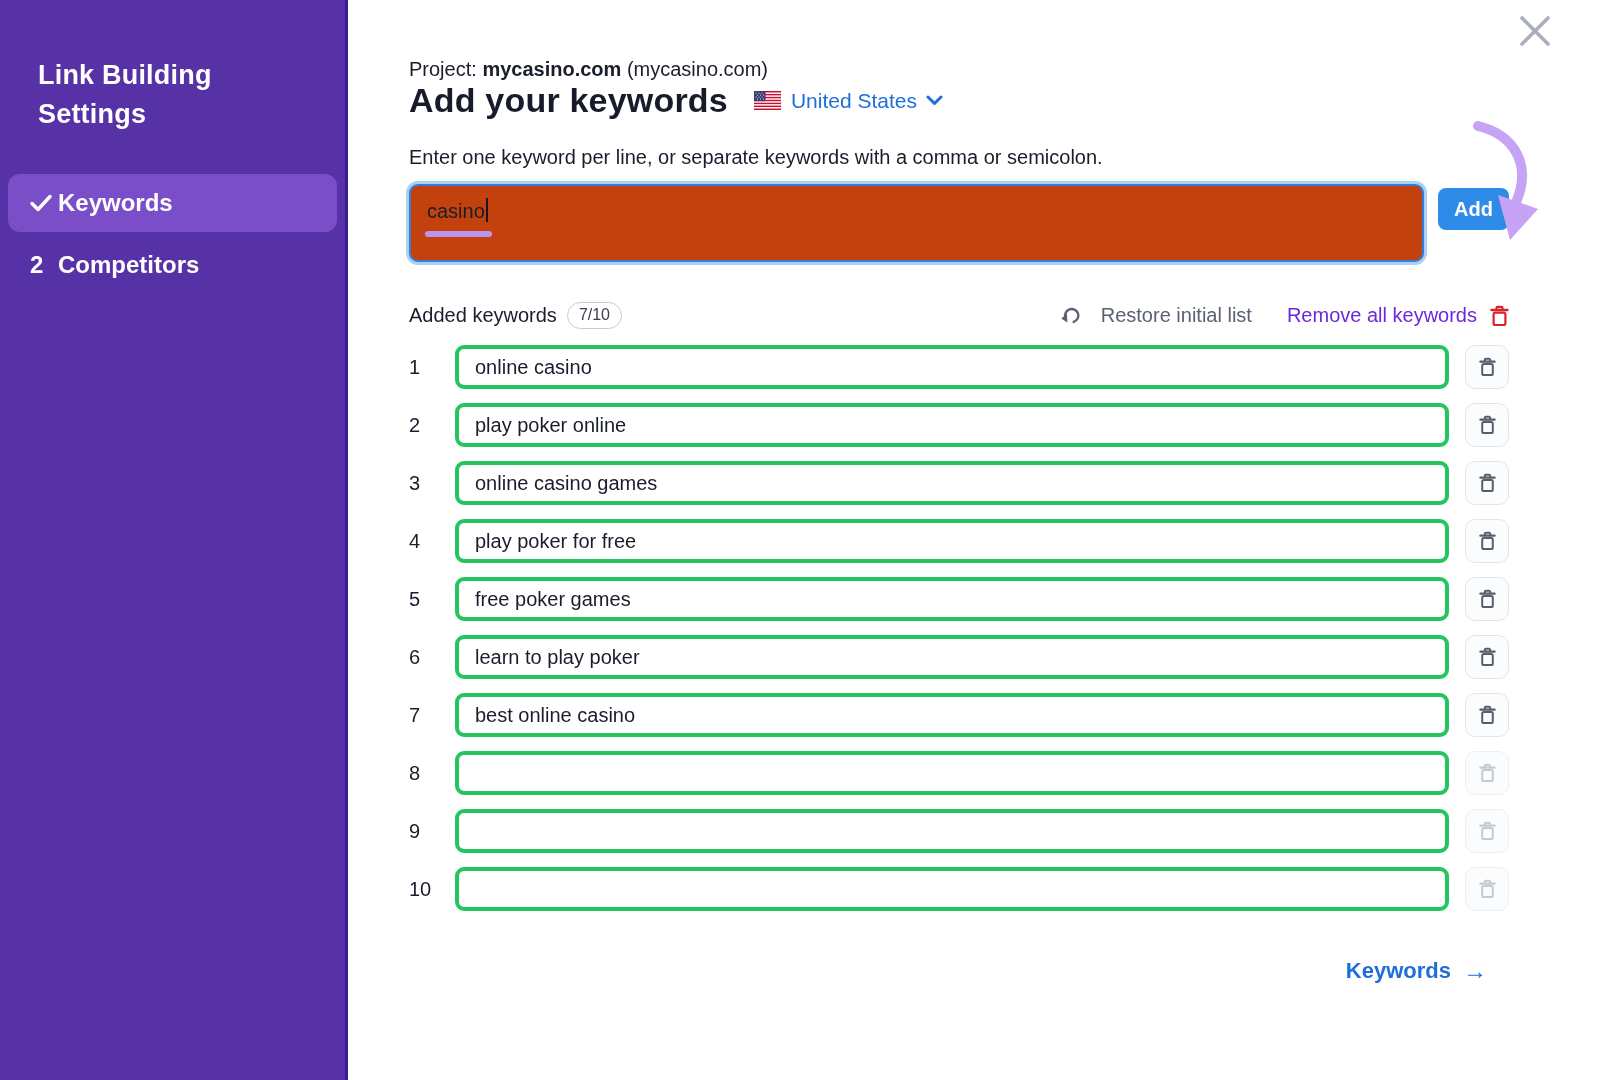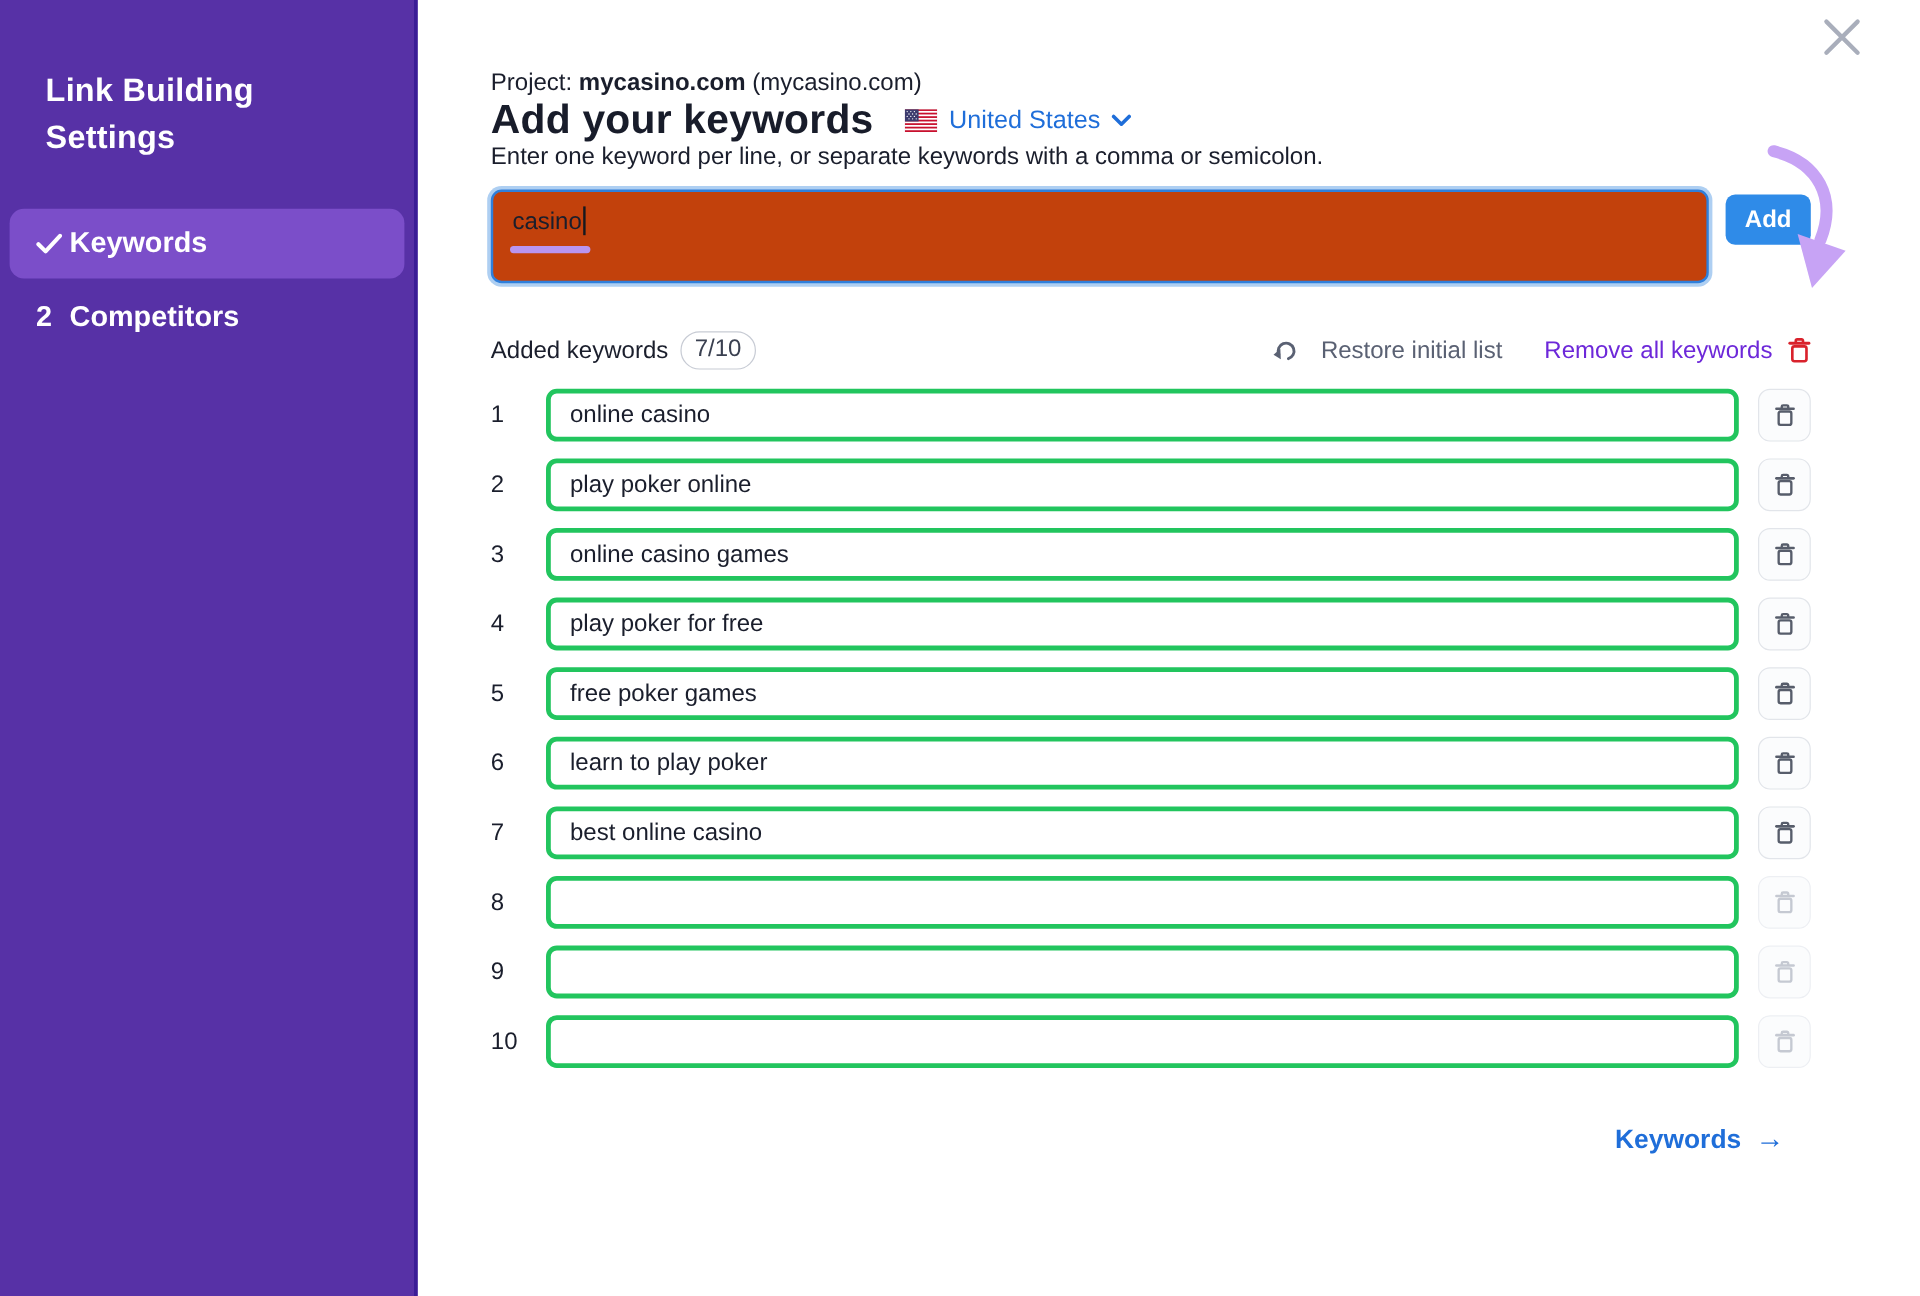--- a/index.html
+++ b/index.html
@@ -53,21 +53,21 @@
 
   .title-row { display: flex; align-items: center; }
   .page-title { font-size: 34px; font-weight: 700; color: #181c2a; letter-spacing: 0.2px; }
   .flag { margin-left: 26px; display: inline-flex; }
   .location {
     display: inline-flex; align-items: center; gap: 9px;
     margin-left: 10px; color: #1f6ed9; font-size: 21px;
     text-decoration: none; cursor: pointer;
   }
 
-  .instruction { font-size: 20px; color: #1a1e2c; }
+  .instruction { font-size: 20px; color: #1a1e2c; margin-top: 26px; }
 
   .input-row { display: flex; align-items: flex-start; margin-top: 15px; }
   .kw-textarea {
     position: relative; width: 1015px; height: 78px;
     background: #c2410c;
     border: 2px solid #2f7fdb; border-radius: 9px;
     box-shadow: 0 0 0 3px #aecff2;
     padding: 12px 16px; font-size: 20px; color: #1a1e2c;
     cursor: text;
   }
@@ -90,21 +90,21 @@
   }
   .annotation-arrow { position: absolute; left: 1430px; top: 120px; pointer-events: none; }
 
   
   .list-header {
     display: flex; align-items: center;
     margin-top: 40px; font-size: 20px; color: #1a1e2c;
   }
   .count-badge {
     margin-left: 10px; border: 1.5px solid #c7cbd4; border-radius: 999px;
-    padding: 3px 11px 4px; font-size: 20px; color: #3a4050; background: #fff;
+    padding: 3px 11px 4px; font-size: 16px; color: #3a4050; background: #fff;
   }
   .restore-link {
     margin-left: auto; display: inline-flex; align-items: center; gap: 20px;
     color: #5a6173; cursor: pointer;
   }
   .remove-all-link {
     margin-left: 35px; display: inline-flex; align-items: center; gap: 13px;
     color: #6d28d9; cursor: pointer;
   }
 

